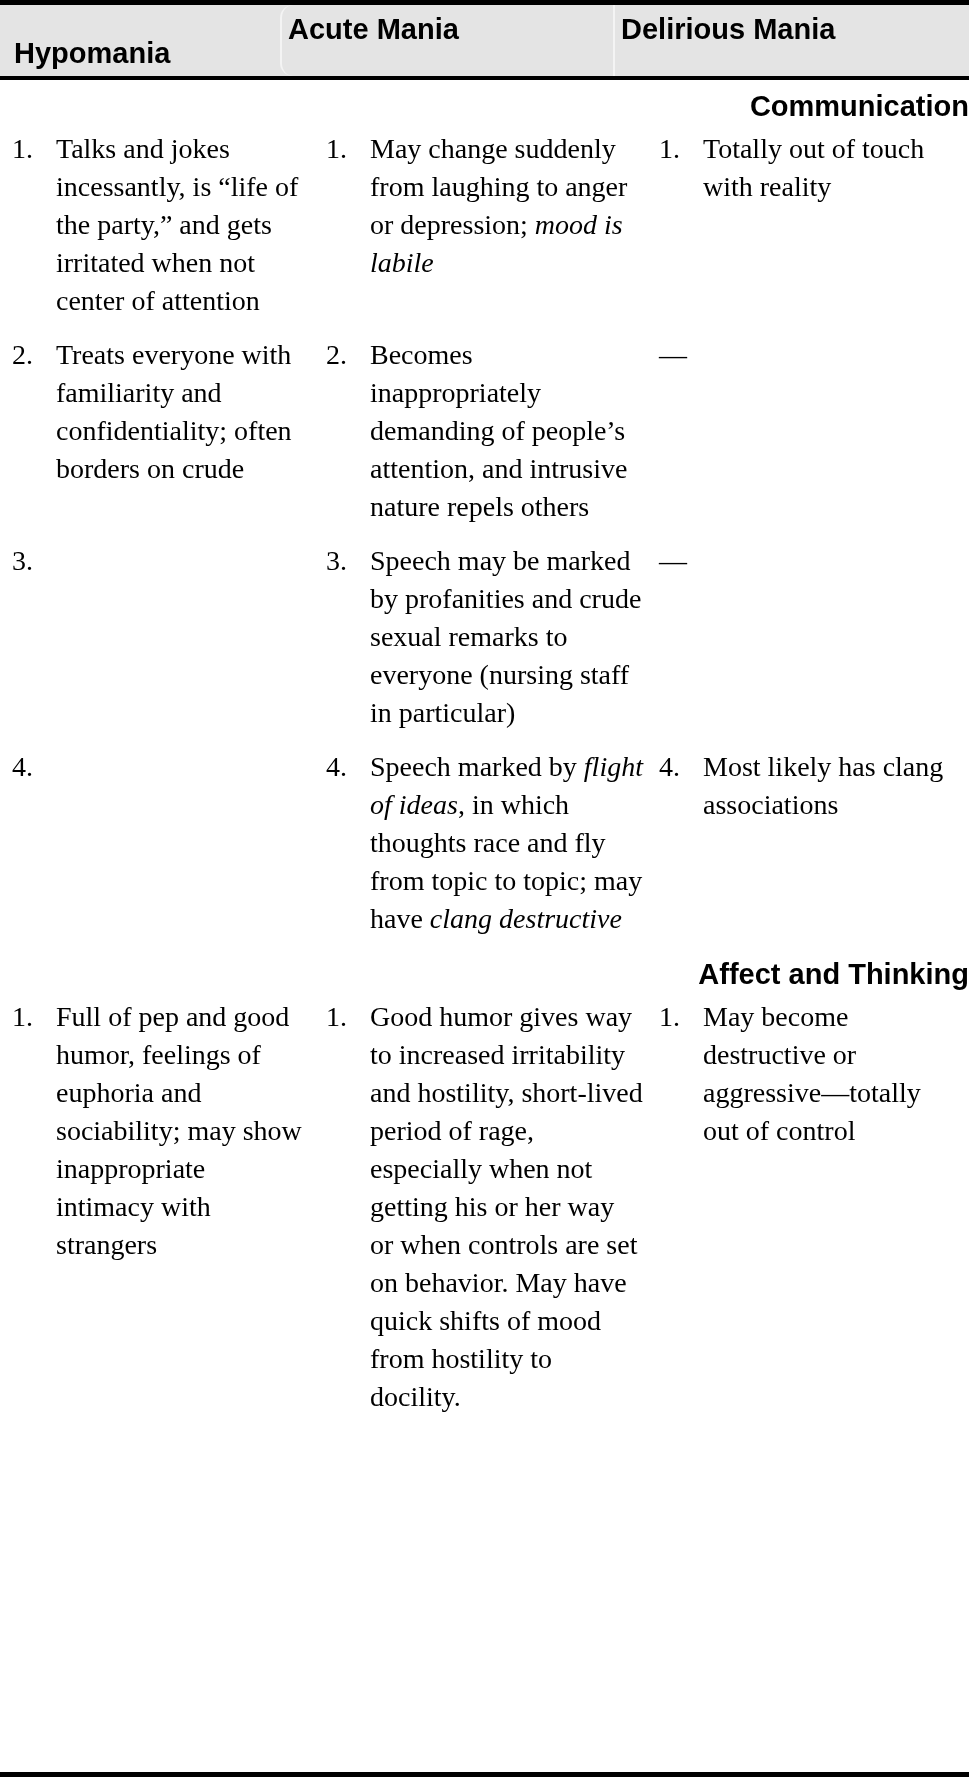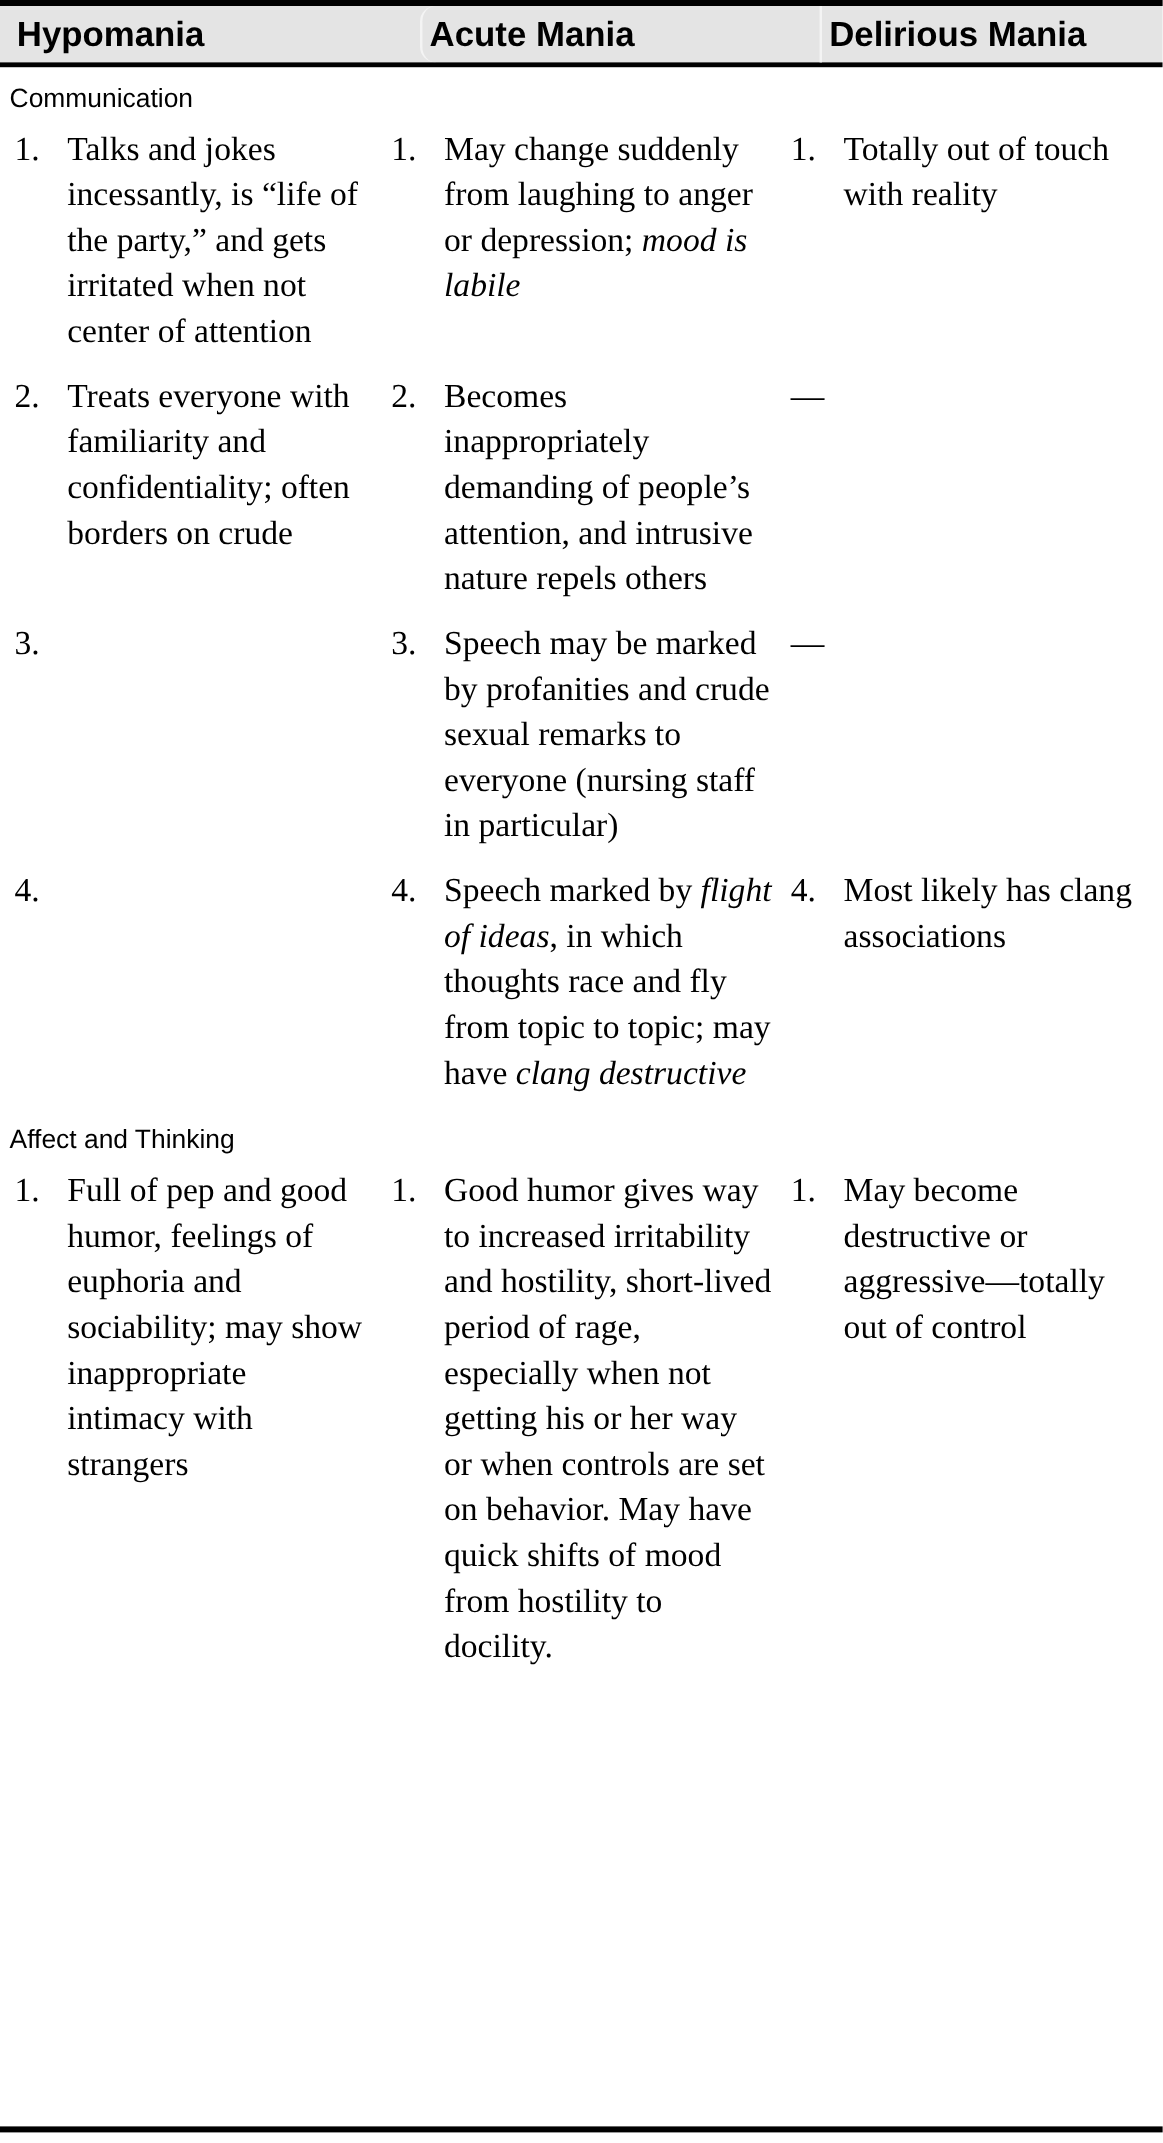--- a/index.html
+++ b/index.html
@@ -30,30 +30,31 @@
     border-bottom: 4px solid var(--border);
   }
   .header-cell {
     box-sizing: border-box;
     font-family: "Liberation Sans", sans-serif;
     font-weight: bold;
     font-size: 29px;
     line-height: 30px;
     padding: 9px 0 8px 14px;
   }
-  .header-cell.c0 { width: 350px; }
+  .header-cell.c0 { width: 280px; margin-top: 24px; }
   .header-cell.c1 { width: 333px; border-left: 2px solid var(--header-sep); padding-left: 6px; border-radius: 13px; }
   .header-cell.c2 { width: 282px; border-left: 2px solid var(--header-sep); padding-left: 6px; }
   .section-title {
     font-family: "Liberation Sans", sans-serif;
-    font-weight: normal;
-    font-size: 22px;
+    font-weight: bold;
+    font-size: 29px;
     line-height: 40px;
     margin: 6px 0 4px 0;
     padding-left: 8px;
+    text-align: right;
   }
   .row {
     display: flex;
     align-items: flex-start;
     margin-bottom: 16px;
   }
   .cell {
     box-sizing: border-box;
     display: flex;
     align-items: flex-start;

